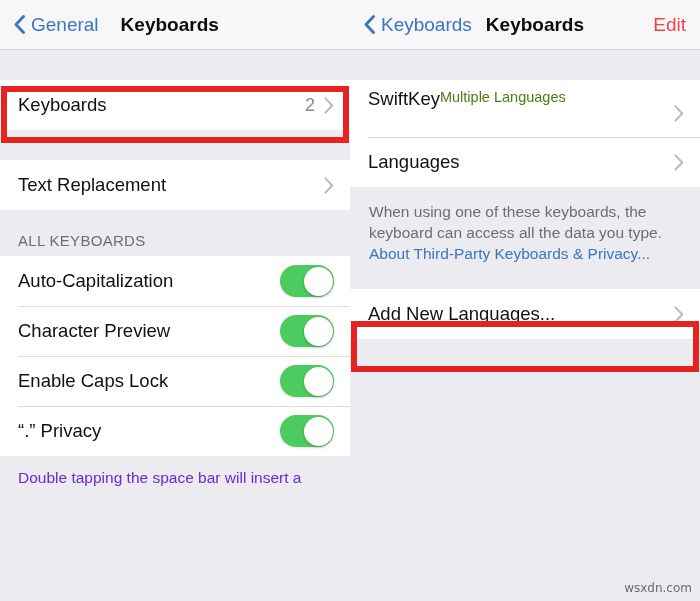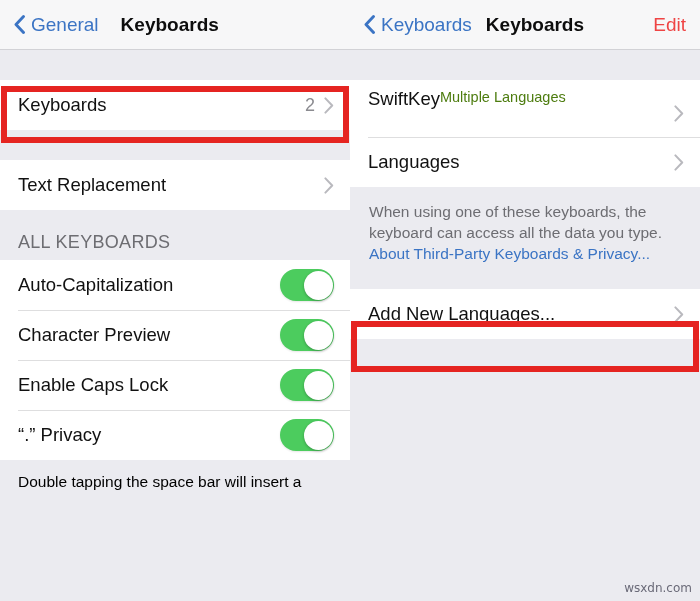--- a/index.html
+++ b/index.html
@@ -132,41 +132,41 @@
     color: #4d7c0f;
     margin-top: 1px;
   }
   .row.two-line .row-right {
     align-self: center;
     margin-top: 2px;
   }
 
   
   .section-header {
-    font-size: 18px;
+    font-size: 15px;
     color: #6d6d72;
     letter-spacing: 0.3px;
     padding: 22px 0 7px 18px;
   }
 
   
   .footer-note {
     font-size: 15.5px;
     line-height: 21px;
     color: #6d6d72;
     padding: 14px 22px 25px 19px;
   }
   .footer-note .link {
     color: #3b74c4;
     cursor: pointer;
   }
   .footer-note-left {
     font-size: 15.5px;
     line-height: 21px;
-    color: #000000;
+    color: #6d28d9;
     padding: 11px 14px 0 18px;
   }
 
   
   .toggle {
     width: 54px;
     height: 32px;
     border-radius: 16px;
     background: #4ccc5e;
     position: relative;

